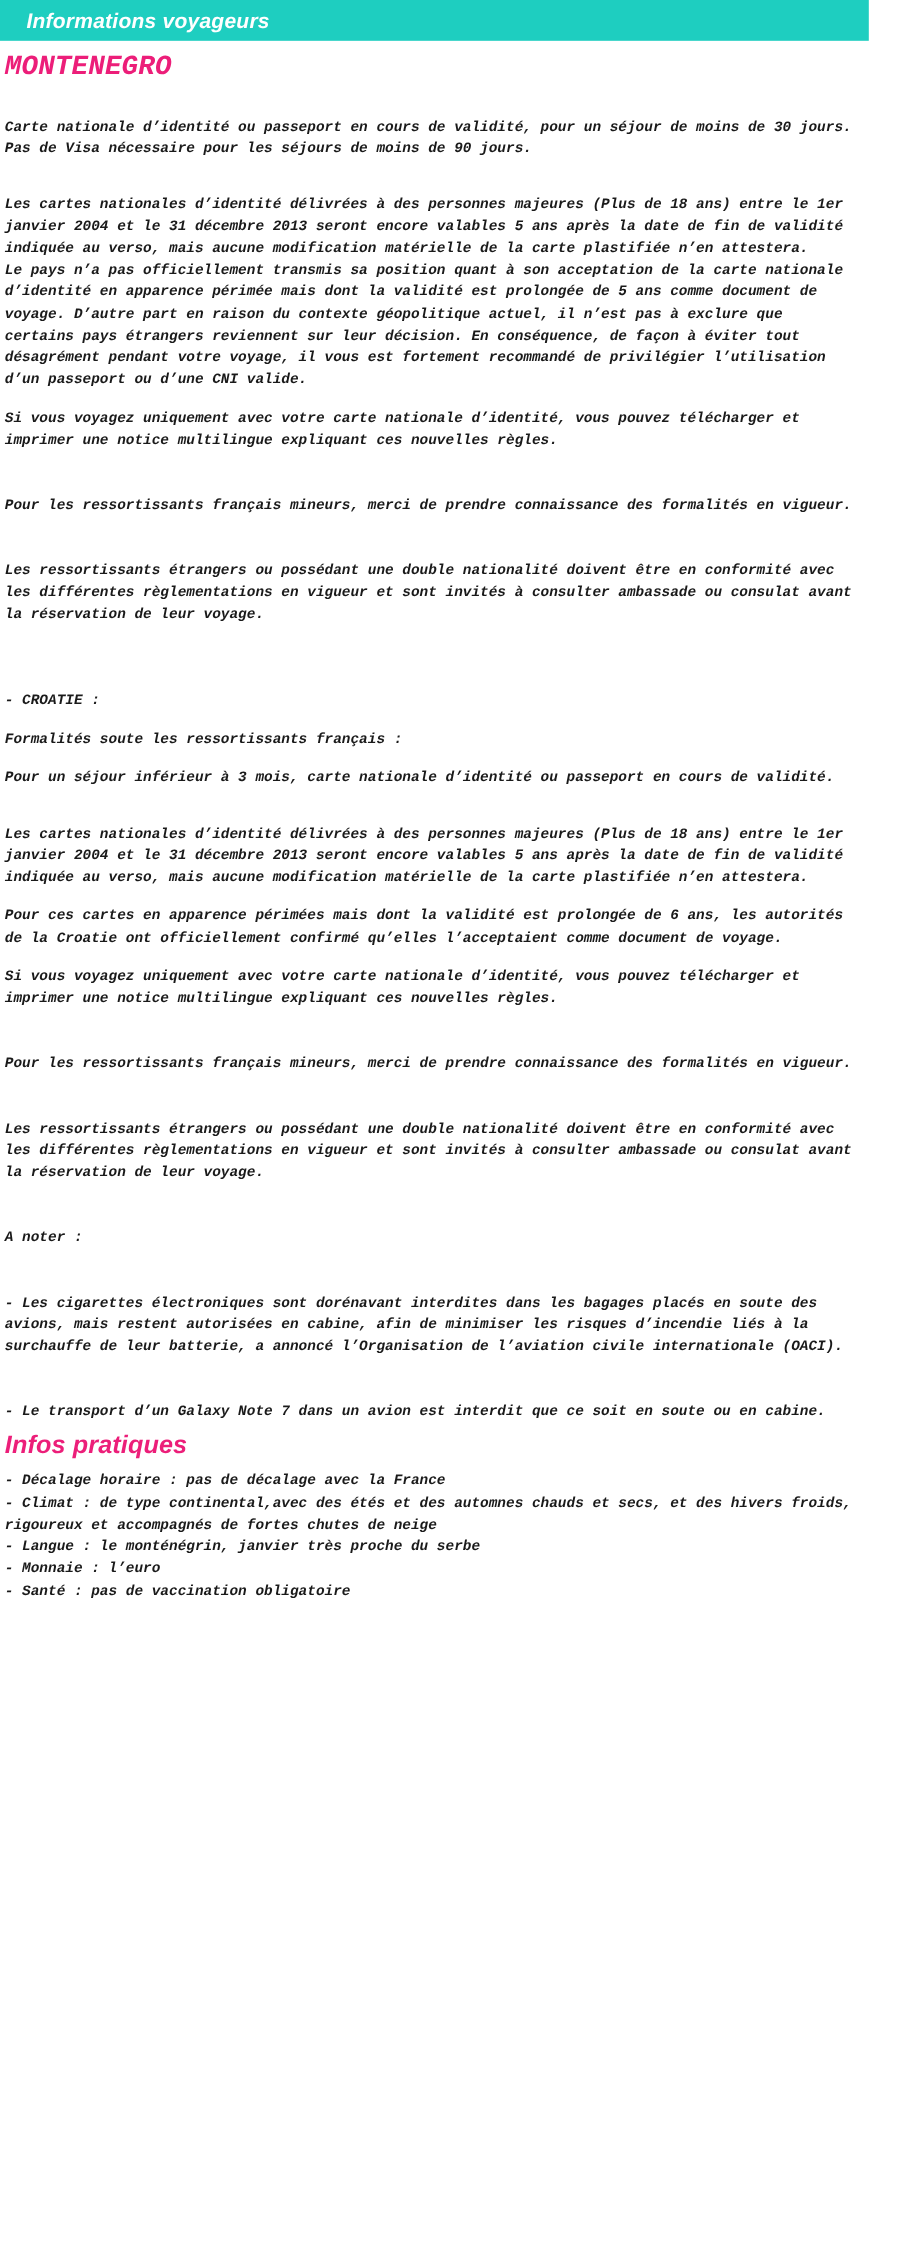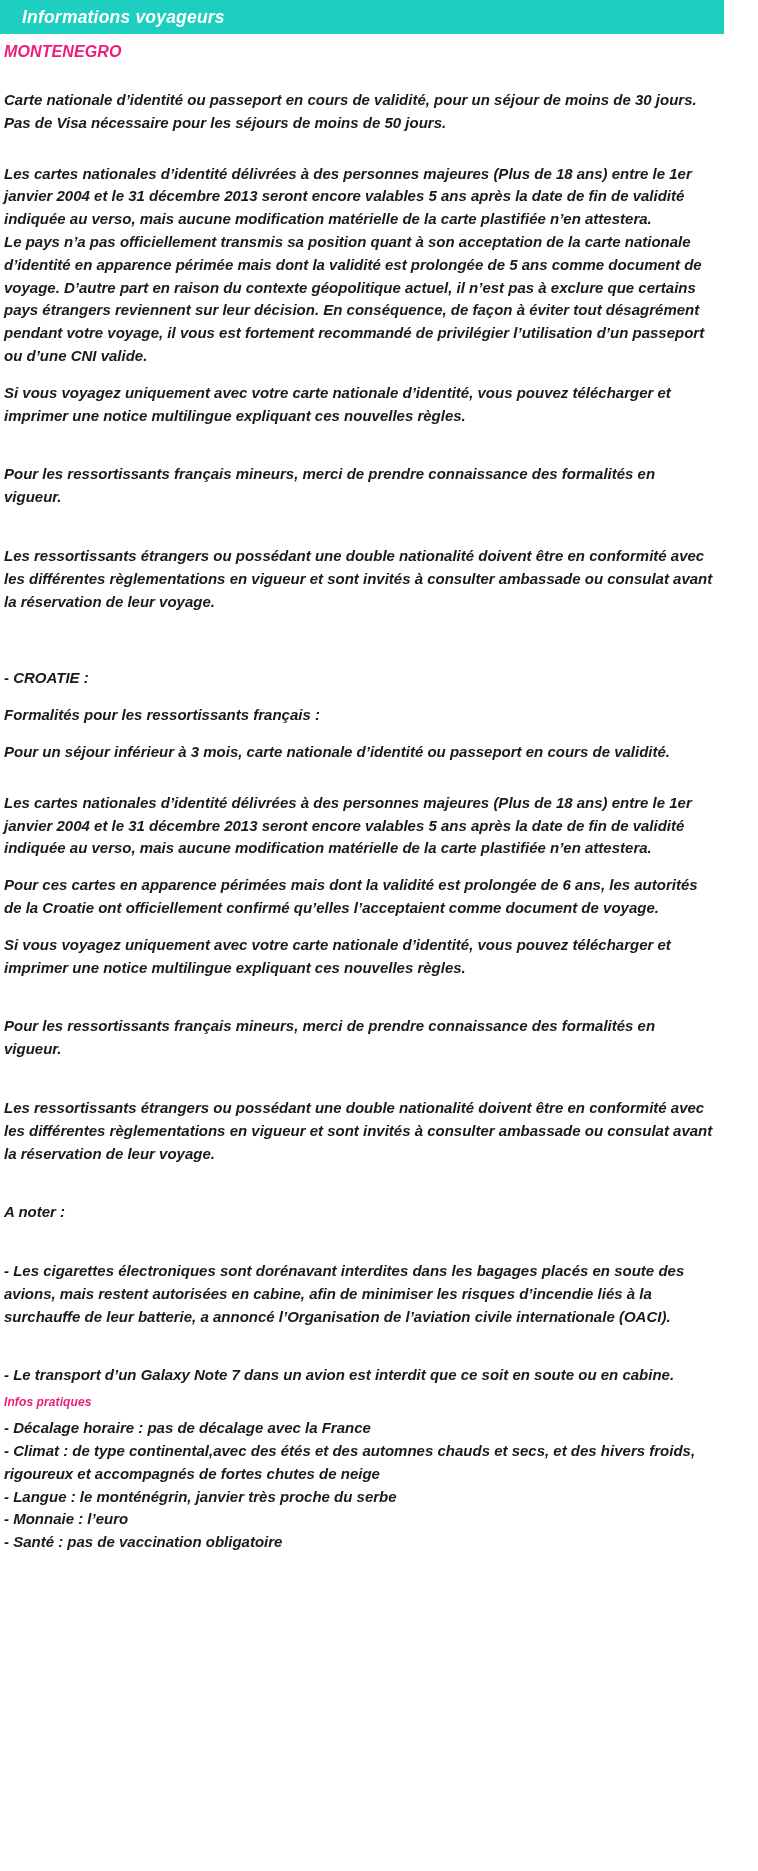--- a/index.html
+++ b/index.html
@@ -24,43 +24,45 @@
     font-size: 17.5px;
     font-style: italic;
     font-weight: bold;
     letter-spacing: 0.2px;
   }
 
   .content { padding: 0 8px 0 4px; }
 
   h1.country {
     color: #ec1e79;
-    font-size: 16px;
+    font-size: 23px;
     font-style: italic;
     font-weight: bold;
     margin: 9px 0 0 0;
     letter-spacing: 0.1px;
+    font-family: Liberation Mono, monospace;
   }
 
   h2.section {
     color: #ec1e79;
-    font-size: 12px;
+    font-size: 21px;
     font-style: italic;
     font-weight: bold;
     margin: 0;
     letter-spacing: 0.1px;
   }
 
   p.para {
-    font-size: 15px;
+    font-size: 12px;
     font-style: italic;
     font-weight: bold;
     line-height: 1.52;
     margin: 0;
     color: #1a1a1a;
+    font-family: Liberation Mono, monospace;
   }
 
   .spacer-xs { height: 8px; }
   .spacer-s { height: 14px; }
   .spacer-m { height: 20px; }
   .spacer-l { height: 28px; }
   .spacer-xl { height: 36px; }
 
   .blocklist p.para { margin: 0; }
 </style>
@@ -74,21 +76,21 @@
   </div>
 
   <div class="content">
 
     <h1 class="country">MONTENEGRO</h1>
 
     <div class="spacer-l"></div>
 
     <div class="blocklist">
       <p class="para">Carte nationale d’identité ou passeport en cours de validité, pour un séjour de moins de 30 jours.</p>
-      <p class="para">Pas de Visa nécessaire pour les séjours de moins de 50 jours.</p>
+      <p class="para">Pas de Visa nécessaire pour les séjours de moins de 90 jours.</p>
     </div>
 
     <div class="spacer-l"></div>
 
     <div class="blocklist">
       <p class="para">Les cartes nationales d’identité délivrées à des personnes majeures (Plus de 18 ans) entre le 1er janvier 2004 et le 31 décembre 2013 seront encore valables 5 ans après la date de fin de validité indiquée au verso, mais aucune modification matérielle de la carte plastifiée n’en attestera.</p>
       <p class="para">Le pays n’a pas officiellement transmis sa position quant à son acceptation de la carte nationale d’identité en apparence périmée mais dont la validité est prolongée de 5 ans comme document de voyage. D’autre part en raison du contexte géopolitique actuel, il n’est pas à exclure que certains pays étrangers reviennent sur leur décision. En conséquence, de façon à éviter tout désagrément pendant votre voyage, il vous est fortement recommandé de privilégier l’utilisation d’un passeport ou d’une CNI valide.</p>
     </div>
 
     <div class="spacer-s"></div>
@@ -108,21 +110,21 @@
 
     <div class="spacer-m"></div>
 
 
     <div class="spacer-s"></div>
 
     <p class="para"> - CROATIE :</p>
 
     <div class="spacer-s"></div>
 
-    <p class="para">Formalités pour les ressortissants français :</p>
+    <p class="para">Formalités soute les ressortissants français :</p>
 
     <div class="spacer-s"></div>
 
     <p class="para">Pour un séjour inférieur à 3 mois, carte nationale d’identité ou  passeport en cours de validité.</p>
 
     <div class="spacer-l"></div>
 
     <p class="para">Les cartes nationales d’identité délivrées à des personnes majeures (Plus de 18 ans) entre le 1er janvier 2004 et le 31 décembre 2013 seront encore valables 5 ans après la date de fin de validité indiquée au verso, mais aucune modification matérielle de la carte plastifiée n’en attestera.</p>
 
     <div class="spacer-s"></div>

